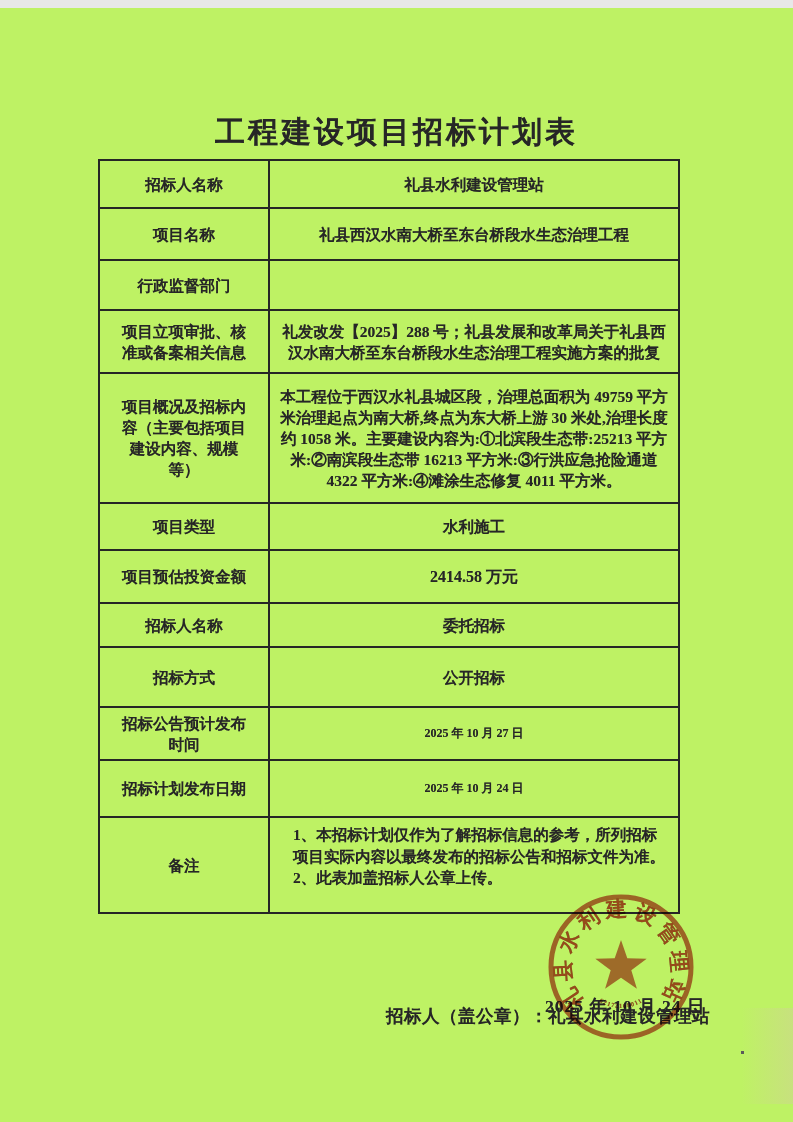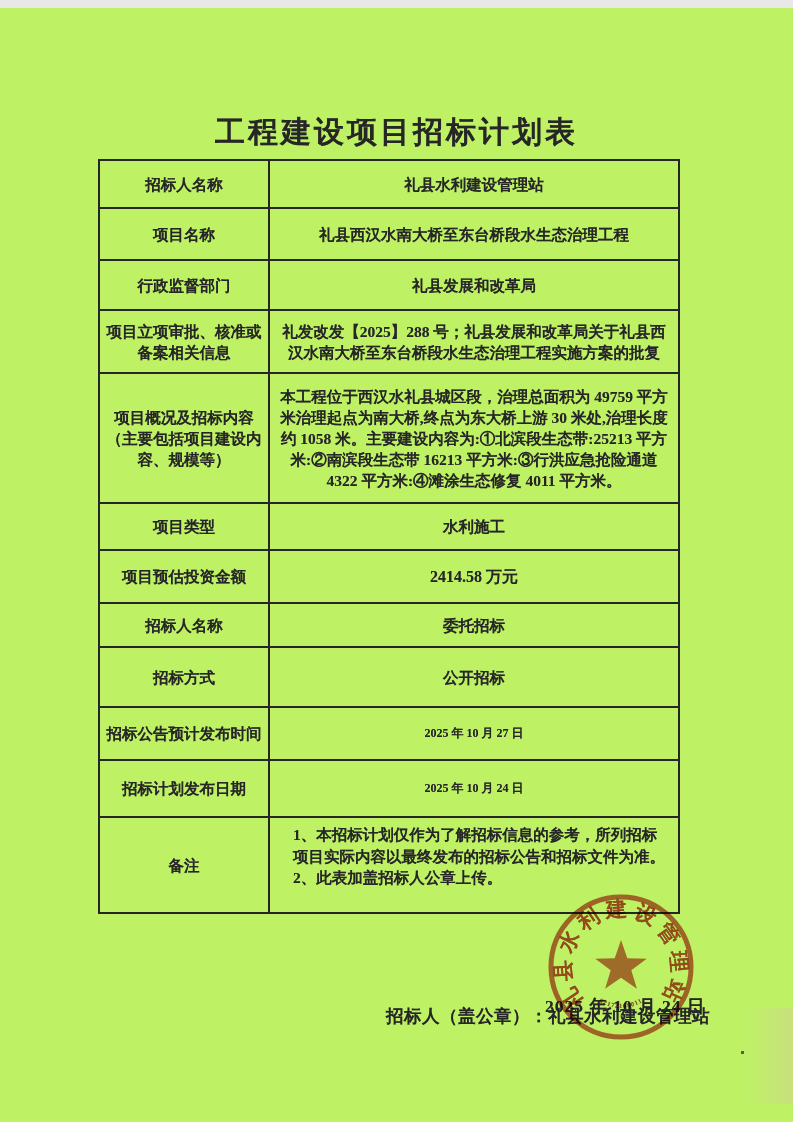--- a/index.html
+++ b/index.html
@@ -24,21 +24,21 @@
     box-sizing:border-box;
     background:transparent;
   }
   .row{display:flex;box-sizing:border-box;}
   .row + .row{border-top:2px solid #262626;}
   .cell{box-sizing:border-box;display:flex;align-items:center;justify-content:center;}
   .label-cell{
     width:170px;flex:0 0 170px;
     border-right:2px solid #262626;
     text-align:center;font-size:15.5px;line-height:21px;
-    padding:2px 5px;
+    padding:2px 15px;
   }
   .value-cell{
     flex:1 1 auto;
     text-align:center;font-size:15.5px;line-height:21px;
     padding:2px 9px;
   }
   .r0{height:46px}.r1{height:52px}.r2{height:50px}.r3{height:63px}
   .r4{height:130px}.r5{height:47px}.r6{height:53px}.r7{height:44px}
   .r8{height:60px}.r9{height:53px}.r10{height:57px}.r11{height:96px}
   .r6 .value-cell{font-size:16px;}
@@ -90,21 +90,20 @@
       <div class="cell value-cell">礼县水利建设管理站</div>
     </div>
 
     <div class="row r1">
       <div class="cell label-cell">项目名称</div>
       <div class="cell value-cell">礼县西汉水南大桥至东台桥段水生态治理工程</div>
     </div>
 
     <div class="row r2">
       <div class="cell label-cell">行政监督部门</div>
-      <div class="cell value-cell">礼县发展和改革局</div>
     </div>
 
     <div class="row r3">
       <div class="cell label-cell">项目立项审批、核准或备案相关信息</div>
       <div class="cell value-cell">礼发改发【2025】288 号；礼县发展和改革局关于礼县西汉水南大桥至东台桥段水生态治理工程实施方案的批复</div>
     </div>
 
     <div class="row r4">
       <div class="cell label-cell">项目概况及招标内容（主要包括项目建设内容、规模等）</div>
       <div class="cell value-cell">本工程位于西汉水礼县城区段，治理总面积为 49759 平方米治理起点为南大桥,终点为东大桥上游 30 米处,治理长度约 1058 米。主要建设内容为:①北滨段生态带:25213 平方米:②南滨段生态带 16213 平方米:③行洪应急抢险通道 4322 平方米:④滩涂生态修复 4011 平方米。</div>

